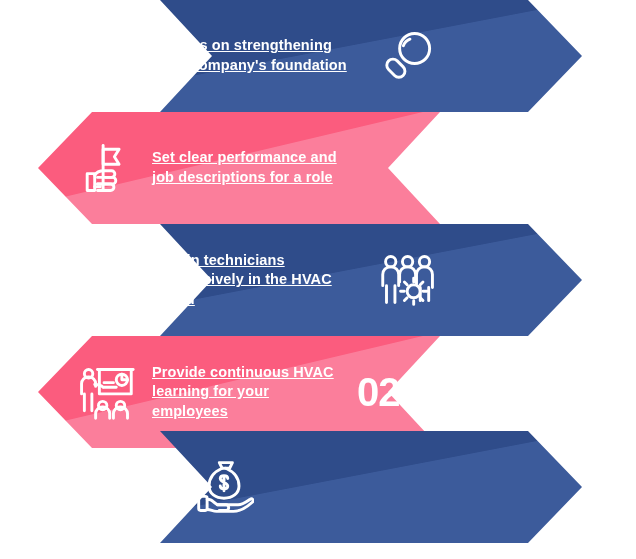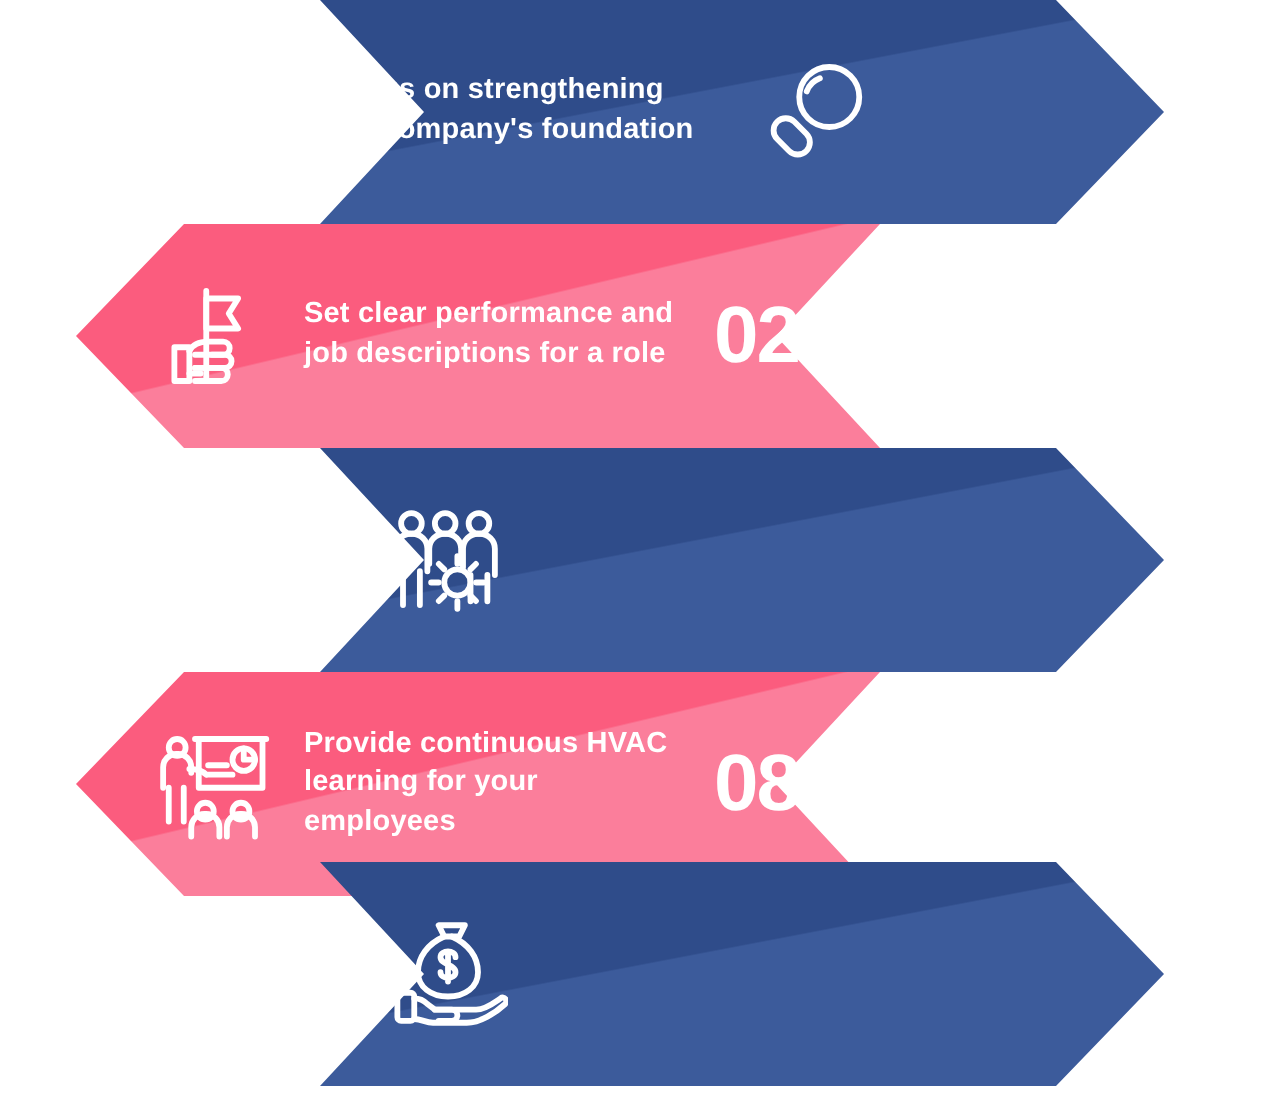--- a/index.html
+++ b/index.html
@@ -48,20 +48,21 @@
   .blue .num{ margin-right:26px; }
   .pink .num{ margin-left:20px; }
   .txt{
     color:#ffffff;
     font-size:14.5px;
     font-weight:bold;
     line-height:1.35;
     width:185px;
     flex:0 0 auto;
     letter-spacing:0.1px;
+    text-decoration:underline;
   }
   .iconbox{
     flex:0 0 auto;
     width:66px;height:66px;
     display:flex;align-items:center;justify-content:center;
   }
   .blue .iconbox{ margin-left:26px; }
   .pink .iconbox{ margin-right:14px; }
   .iconbox svg{ width:60px;height:60px; display:block; }
   .ico{ fill:none; stroke:#ffffff; stroke-width:3.1;
@@ -115,38 +116,38 @@
           <path class="ico" d="M30 8v48"></path>
           <path class="ico" d="M30 12h17l-5 8 5 8H30z"></path>
           <path class="ico" d="M13 38h8v18h-8z"></path>
           <path class="ico" d="M21 40c2-4 6-5 10-5h8a3.5 3.5 0 0 1 0 7h-6"></path>
           <path class="ico" d="M24 42h16a3.5 3.5 0 0 1 0 7H24"></path>
           <path class="ico" d="M24 49h14a3.5 3.5 0 0 1 0 7H24"></path>
           <path class="ico" d="M21 52h6"></path>
         </svg>
       </div>
       <div class="txt">Set clear performance and job descriptions for a role</div>
-      <div class="num">02</div>
     </div>
   </div>
 
   <div class="band" style="top:224px;">
     <svg class="shape" viewBox="0 0 636 112" preserveAspectRatio="none">
       <defs>
         <linearGradient id="gb3" x1="0" y1="0" x2="0.72" y2="1">
           <stop offset="0%" stop-color="#2F4C8A"></stop>
           <stop offset="48%" stop-color="#2F4C8A"></stop>
           <stop offset="48.5%" stop-color="#3C5B9B"></stop>
           <stop offset="100%" stop-color="#3C5B9B"></stop>
         </linearGradient>
       </defs>
       <polygon points="160,0 528,0 582,56 528,112 160,112 212,56" fill="url(#gb3)"></polygon>
     </svg>
     <div class="content blue">
       <div class="num">03</div>
+      <div class="txt">Train technicians extensively in the HVAC field</div>
       <div class="iconbox">
         <svg viewBox="0 0 64 64">
           <rect class="ico" x="7" y="7" width="11" height="11" rx="5.5"></rect>
           <path class="ico" d="M4 38V26a8 8 0 0 1 8-8h1a8 8 0 0 1 8 8v12"></path>
           <path class="ico" d="M8 38v18M17 38v18"></path>
           <rect class="ico" x="25" y="7" width="11" height="11" rx="5.5"></rect>
           <path class="ico" d="M22 34V26a8 8 0 0 1 8-8h1a8 8 0 0 1 8 8v8"></path>
           <rect class="ico" x="43" y="7" width="11" height="11" rx="5.5"></rect>
           <path class="ico" d="M40 36V26a8 8 0 0 1 8-8h1a8 8 0 0 1 8 8v14"></path>
           <path class="ico" d="M44 40v14M53 40v14"></path>
@@ -181,21 +182,21 @@
           <path class="ico" d="M7 34V23a7 7 0 0 1 7-7h1a7 7 0 0 1 7 7v3"></path>
           <path class="ico" d="M10 34v18M18 34v18"></path>
           <path class="ico" d="M21 24c4 0 7 1 9 3"></path>
           <rect class="ico" x="25" y="42" width="9" height="9" rx="4.5"></rect>
           <path class="ico" d="M22 60v-5a7 7 0 0 1 7-7h1a7 7 0 0 1 7 7v5"></path>
           <rect class="ico" x="44" y="42" width="9" height="9" rx="4.5"></rect>
           <path class="ico" d="M41 60v-5a7 7 0 0 1 7-7h1a7 7 0 0 1 7 7v5"></path>
         </svg>
       </div>
       <div class="txt">Provide continuous HVAC learning for your employees</div>
-      <div class="num">08</div>
+      <div class="num">02</div>
     </div>
   </div>
 
   <div class="band" style="top:431px;">
     <svg class="shape" viewBox="0 0 636 112" preserveAspectRatio="none">
       <defs>
         <linearGradient id="gb5" x1="0" y1="0" x2="0.72" y2="1">
           <stop offset="0%" stop-color="#2F4C8A"></stop>
           <stop offset="48%" stop-color="#2F4C8A"></stop>
           <stop offset="48.5%" stop-color="#3C5B9B"></stop>

